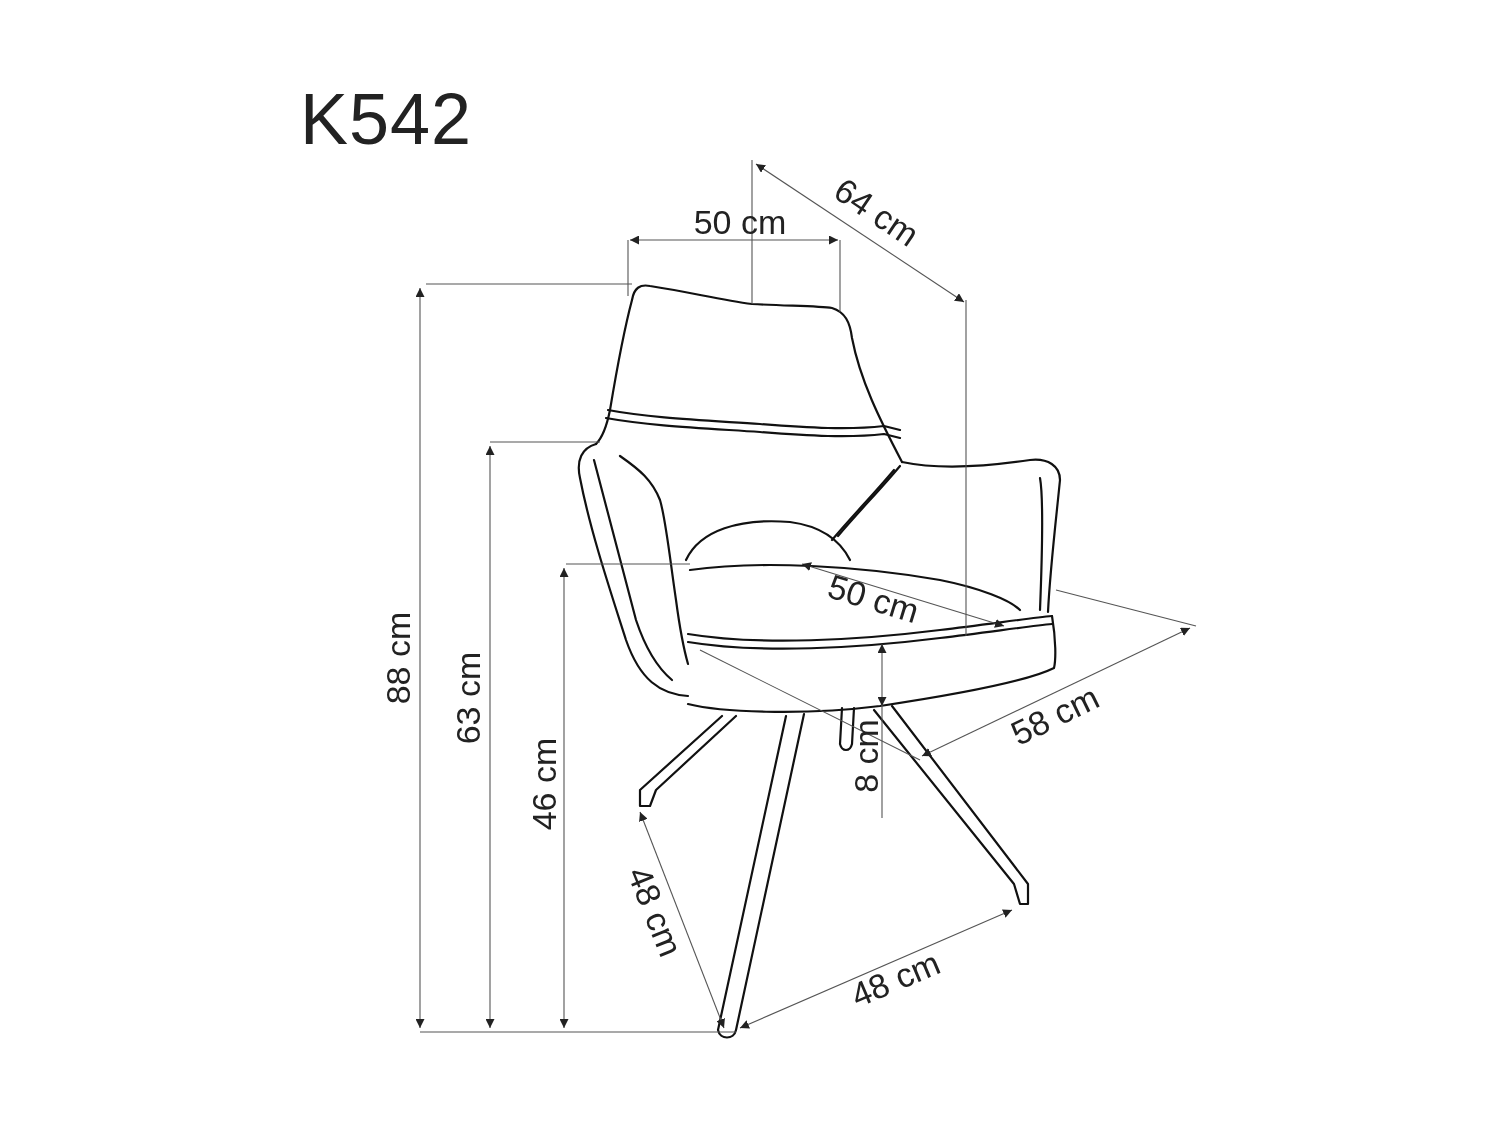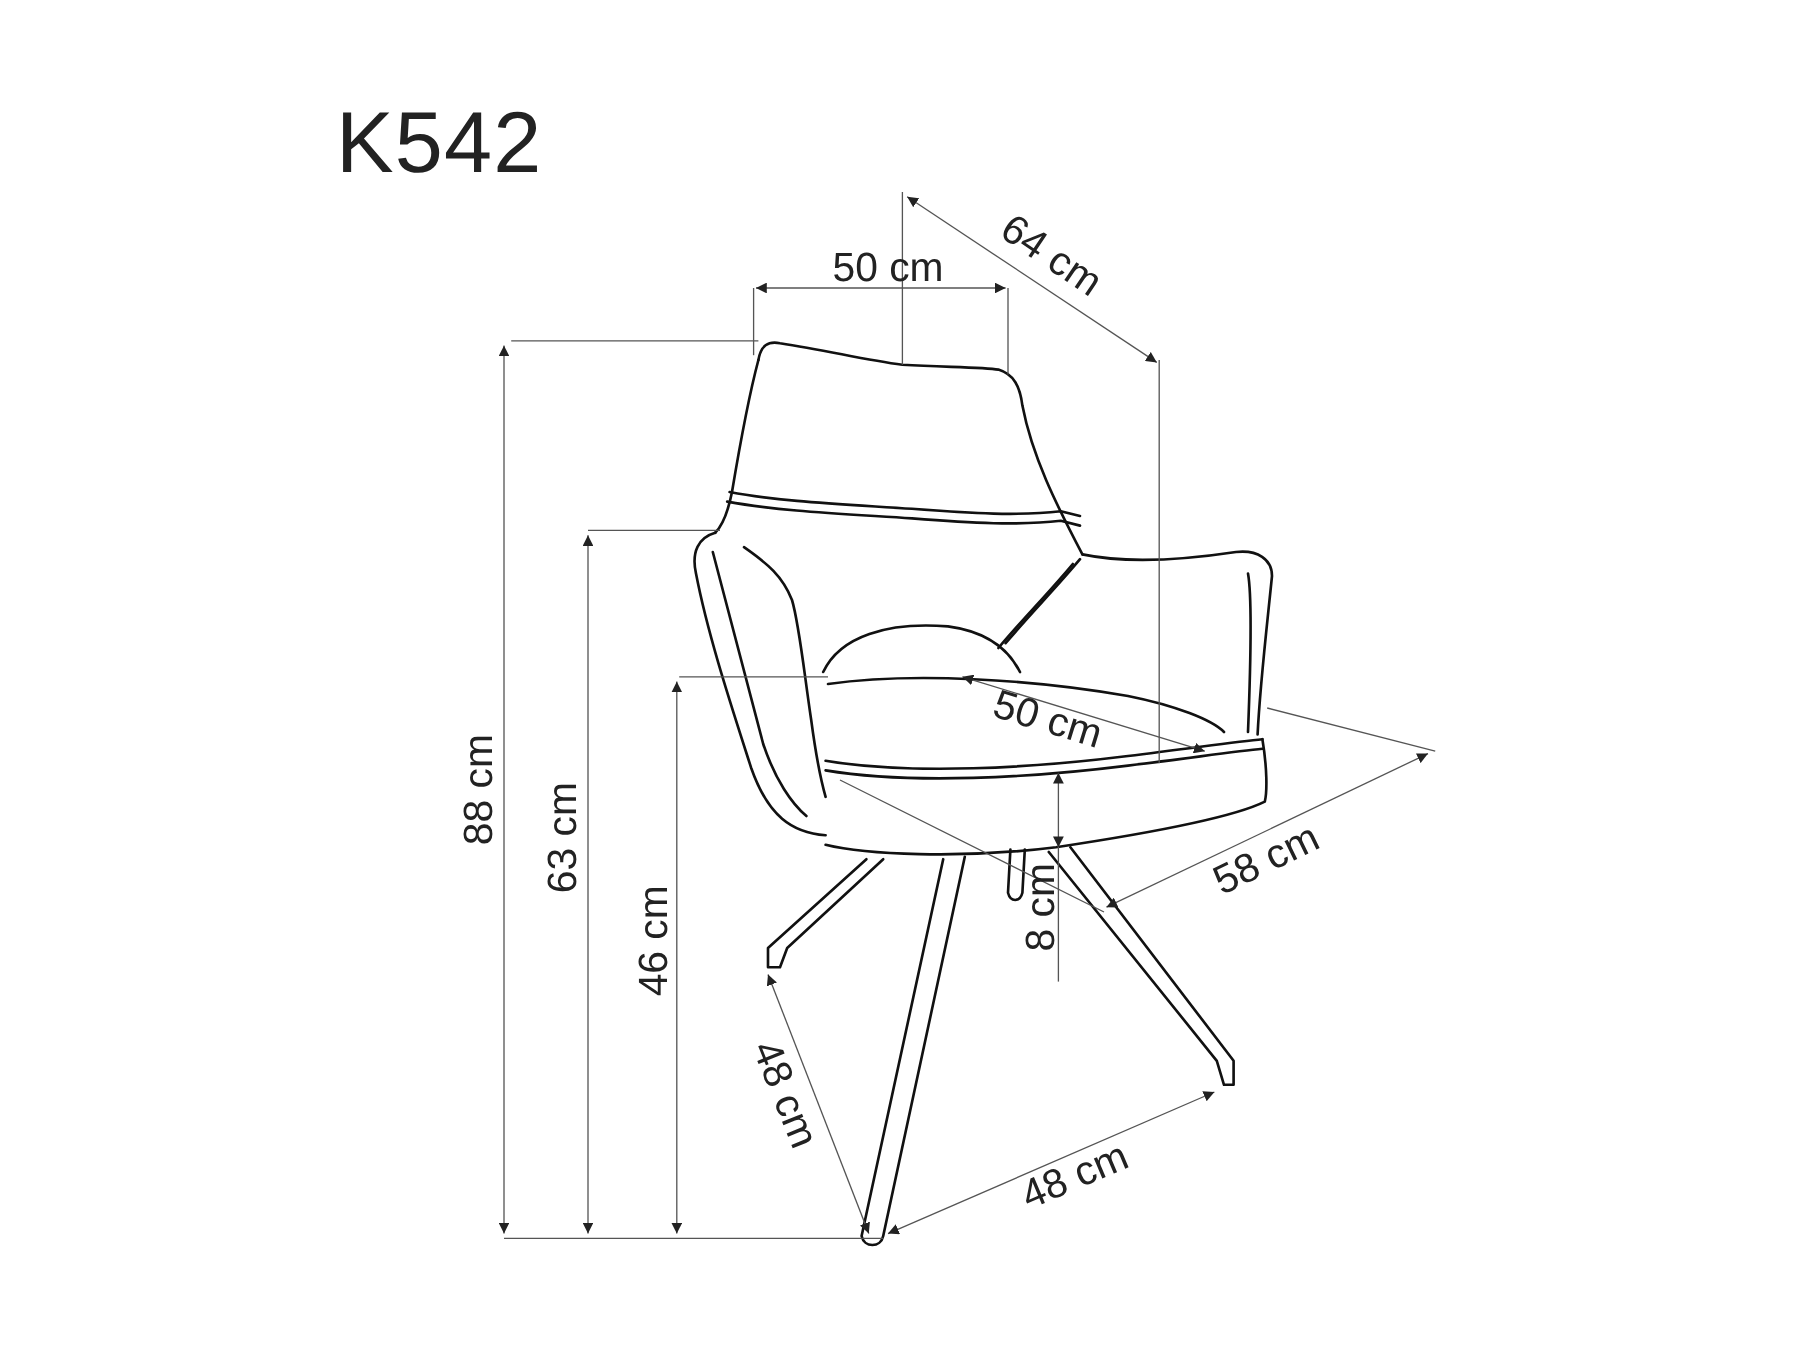--- a/index.html
+++ b/index.html
@@ -1,17 +1,17 @@
 <!DOCTYPE html>
 <html><head>
 <meta charset="utf-8">
 <style>
   html, body { margin: 0; padding: 0; background: #ffffff; }
   body { width: 1500px; height: 1125px; position: relative; overflow: hidden; font-family: "Liberation Sans", sans-serif; }
-  .title { position: absolute; left: 280px; top: 78px; font-size: 72px; color: #222; letter-spacing: 1px; font-family: "Liberation Sans", sans-serif; }
+  .title { position: absolute; left: 300px; top: 78px; font-size: 72px; color: #222; letter-spacing: 1px; font-family: "Liberation Sans", sans-serif; }
   svg { position: absolute; left: 0; top: 0; }
   .dim-text { font-family: "Liberation Sans", sans-serif; font-size: 34px; fill: #222; }
   .chair { fill: none; stroke: #111; stroke-width: 2.2; stroke-linejoin: round; stroke-linecap: round; }
   .thin { fill: none; stroke: #555; stroke-width: 1.1; }
 </style>
 </head>
 <body>
 
 <div class="title">K542</div>
 

